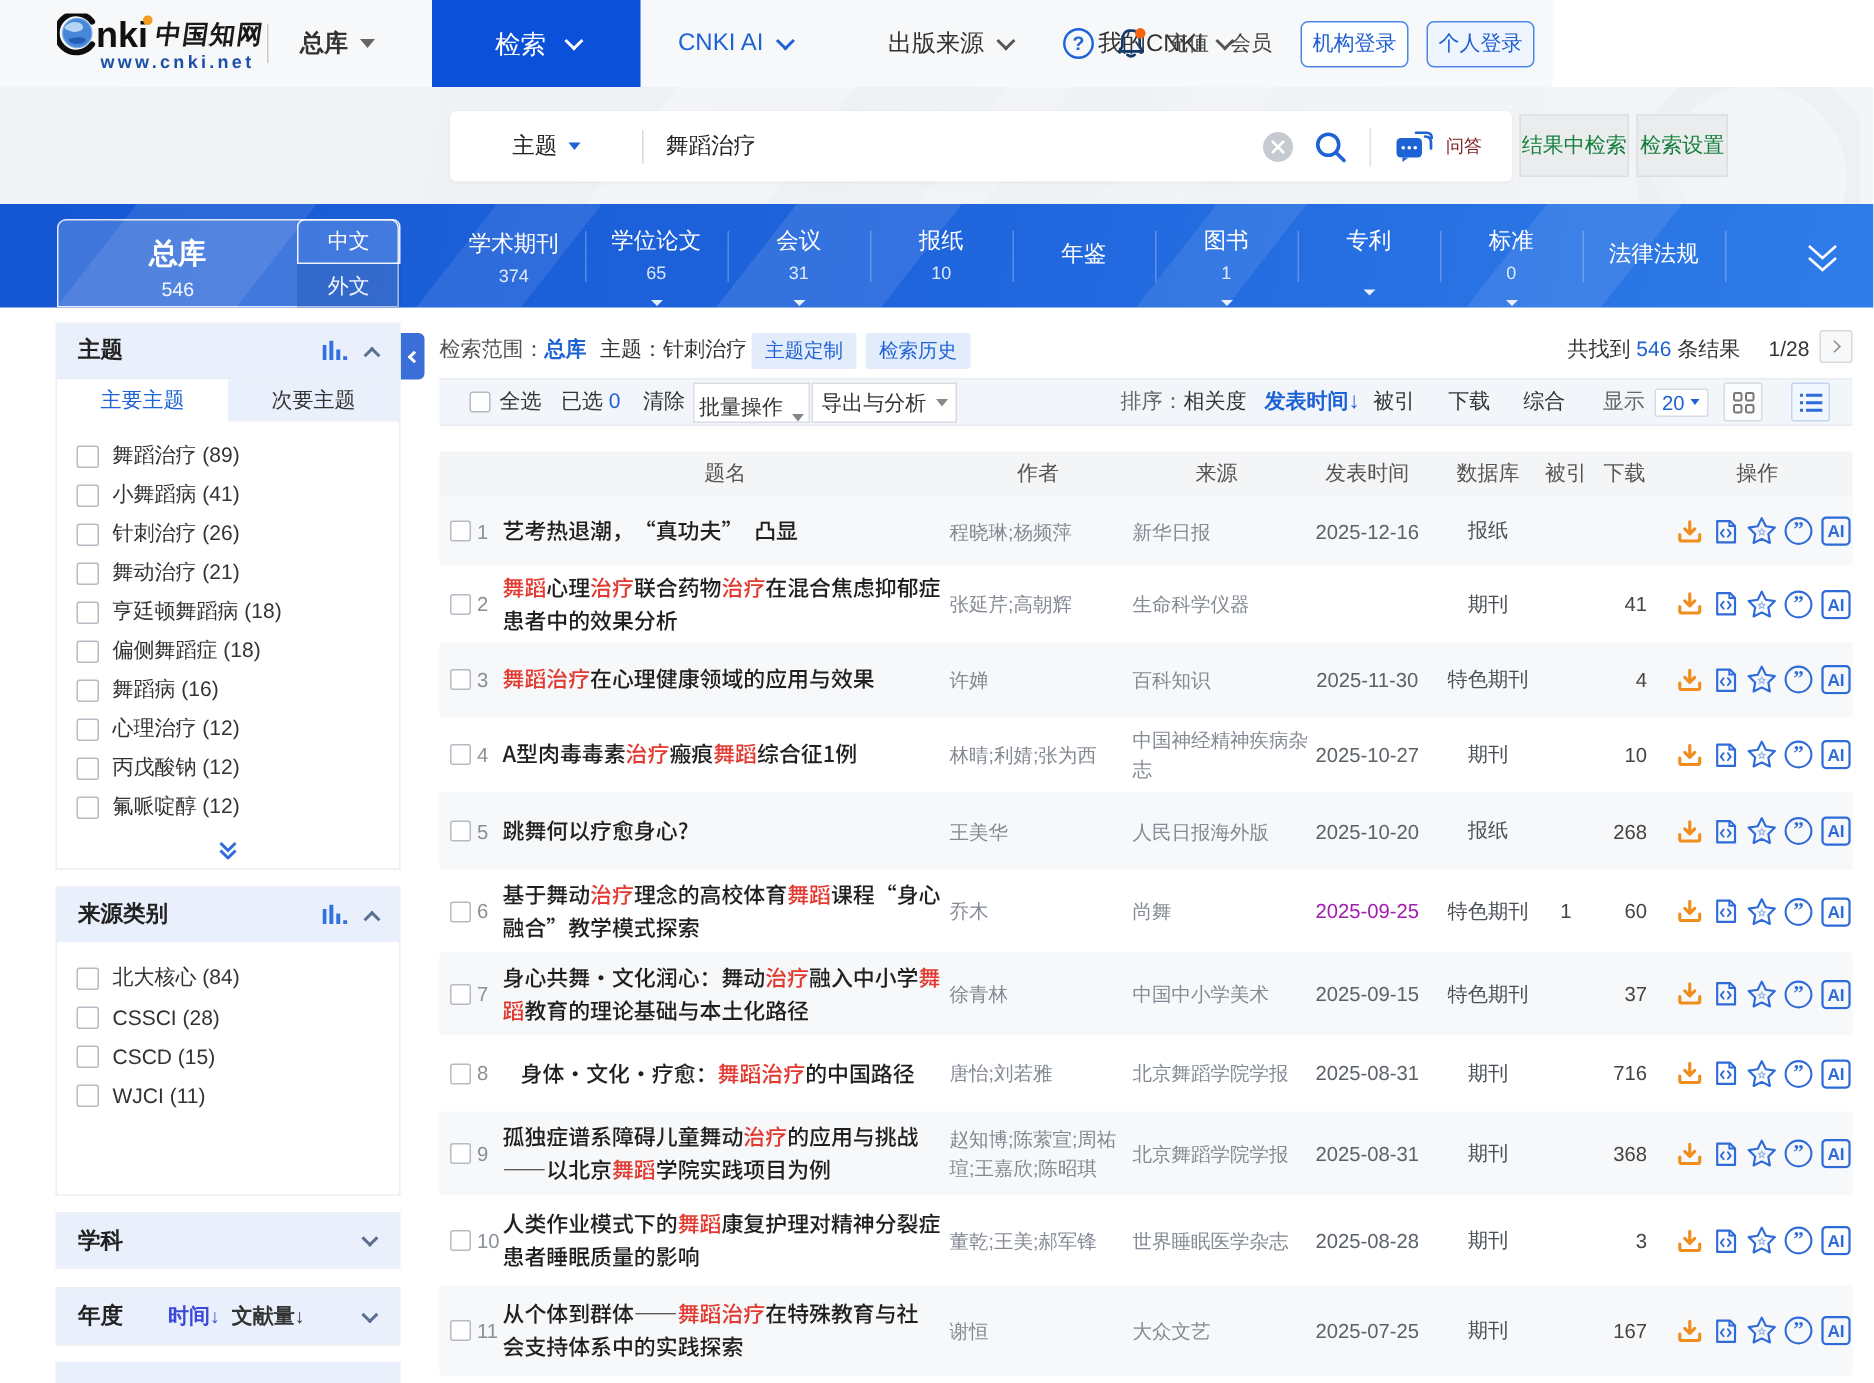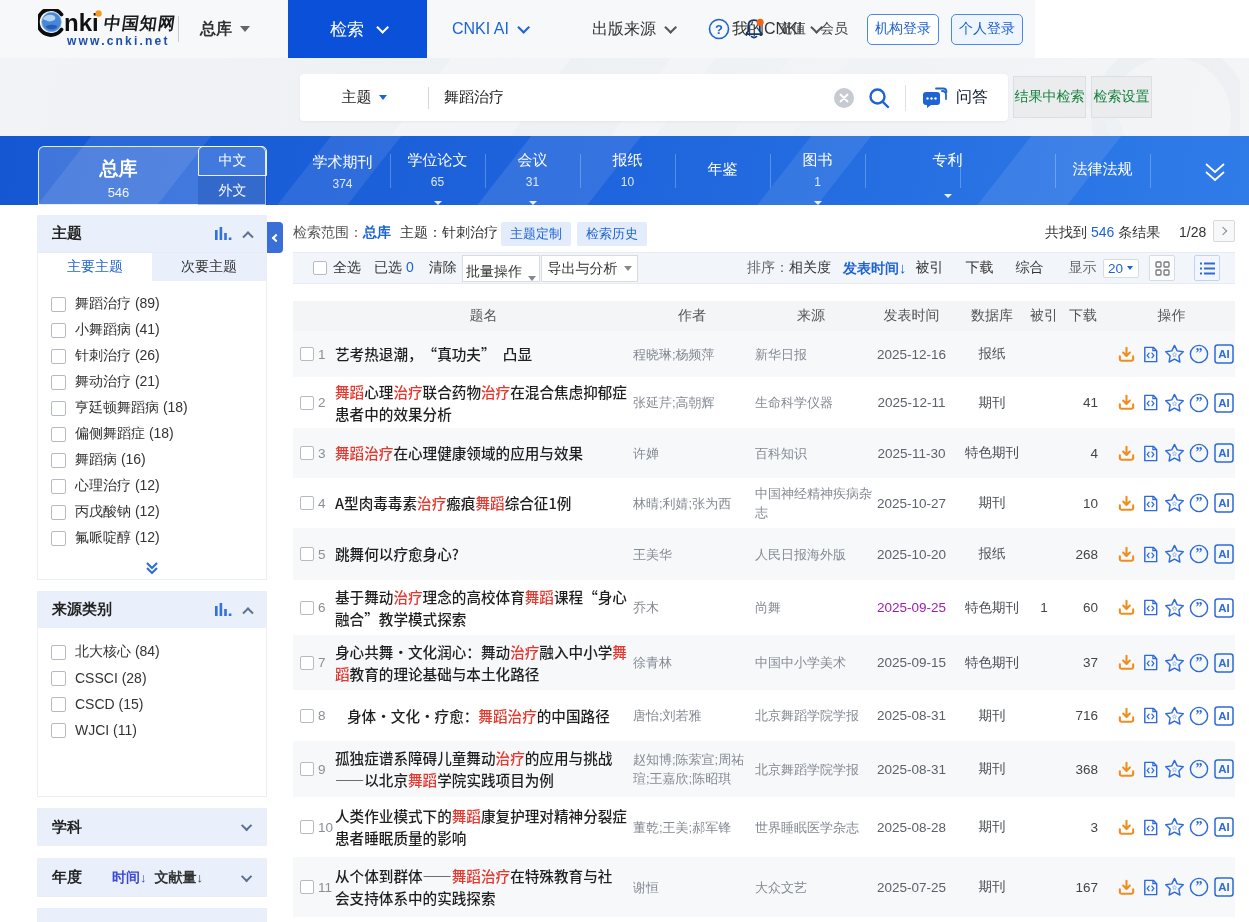--- a/index.html
+++ b/index.html
@@ -108,21 +108,21 @@
     <div style="display:flex;align-items:center;gap:8px;padding:0 20px 0 16px;">
       <svg width="26" height="22" viewBox="0 0 26 22">
         <rect x="1" y="5" width="17" height="13" rx="3" fill="#1e63d5"></rect>
         <path d="M5 18 L5 21 L9 18 Z" fill="#1e63d5"></path>
         <circle cx="5.5" cy="11.5" r="1.2" fill="#fff"></circle>
           <circle cx="9.5" cy="11.5" r="1.2" fill="#fff"></circle>
           <circle cx="13.5" cy="11.5" r="1.2" fill="#fff"></circle>
         <path d="M20 4 Q24 4 24 8 L24 12" fill="none" stroke="#1e63d5" stroke-width="1.8" stroke-linecap="round"></path>
         <path d="M14 1.5 L21 1.5 Q24.5 1.5 24.5 5" fill="none" stroke="#1e63d5" stroke-width="1.8" stroke-linecap="round"></path>
       </svg>
-      <span style="font-size:16px;color:#0f172a;">问答</span>
+      <span style="font-size:12px;color:#7f1d1d;">问答</span>
     </div>
   </div>
   <div class="gbtn" style="left:1013px;width:73px;">结果中检索</div>
   <div class="gbtn" style="left:1091px;width:61px;">检索设置</div>
 </div>
 
 <div class="bluebar">
   <div class="bstreak" style="left:60px;top:-5px;width:120px;height:90px;"></div>
   <div class="bstreak" style="left:300px;top:-5px;width:70px;height:90px;"></div>
   <div class="bstreak" style="left:500px;top:-5px;width:110px;height:90px;background:rgba(255,255,255,0.10);"></div>
@@ -157,23 +157,28 @@
       <div class="cnt">10</div>
     </div>
   <div class="band-tab" style="left:675px;width:95px;">
       <div style="margin-top:24px;">年鉴</div>
     </div>
   <div class="band-tab" style="left:770px;width:95px;">
       <div style="margin-top:15px;">图书</div>
       <div class="cnt">1</div>
       <div style="margin-top:2px;"><span class="caret" style="border-top-color:#fff;border-left-width:4px;border-right-width:4px;border-top-width:4px;opacity:.9;"></span></div>
     </div>
-  <div class="band-tab" style="left:865px;width:95px;margin-left:35px;">
+  <div class="band-tab" style="left:865px;width:95px;">
       <div style="margin-top:15px;">专利</div>
       <div style="margin-top:14px;"><span class="caret" style="border-top-color:#fff;border-left-width:4px;border-right-width:4px;border-top-width:4px;opacity:.9;"></span></div>
+    </div>
+  <div class="band-tab" style="left:960px;width:95px;">
+      <div style="margin-top:15px;">标准</div>
+      <div class="cnt">0</div>
+      <div style="margin-top:2px;"><span class="caret" style="border-top-color:#fff;border-left-width:4px;border-right-width:4px;border-top-width:4px;opacity:.9;"></span></div>
     </div>
   <div class="band-tab" style="left:1055px;width:95px;">
       <div style="margin-top:24px;">法律法规</div>
     </div>
 
   <div style="position:absolute;left:390px;top:18px;height:34px;border-left:1px solid rgba(255,255,255,0.25);"></div>
   <div style="position:absolute;left:485px;top:18px;height:34px;border-left:1px solid rgba(255,255,255,0.25);"></div>
   <div style="position:absolute;left:580px;top:18px;height:34px;border-left:1px solid rgba(255,255,255,0.25);"></div>
   <div style="position:absolute;left:675px;top:18px;height:34px;border-left:1px solid rgba(255,255,255,0.25);"></div>
   <div style="position:absolute;left:770px;top:18px;height:34px;border-left:1px solid rgba(255,255,255,0.25);"></div>
@@ -385,21 +390,20 @@
         </div>
         <div style="position:absolute;left:42px;top:0;width:297px;height:100%;display:flex;align-items:center;">
           <span class="title"><em>舞蹈</em>心理<em>治疗</em>联合药物<em>治疗</em>在混合焦虑抑郁症<br>患者中的效果分析</span>
         </div>
         <div style="position:absolute;left:340px;top:0;width:118px;height:100%;display:flex;align-items:center;">
           <span class="meta">张延芹;高朝辉</span>
         </div>
         <div style="position:absolute;left:462px;top:0;width:112px;height:100%;display:flex;align-items:center;">
           <span class="meta">生命科学仪器</span>
         </div>
-        <div style="position:absolute;left:572px;top:0;width:93px;height:100%;display:flex;align-items:center;justify-content:center;font-size:13.5px;color:#5c6269;">2025-12-11</div>
         <div style="position:absolute;left:665px;top:0;width:68px;height:100%;display:flex;align-items:center;justify-content:center;font-size:13.5px;color:#4a4f55;">期刊</div>
         <div style="position:absolute;left:733px;top:0;width:36px;height:100%;display:flex;align-items:center;justify-content:center;font-size:13.5px;color:#444;"></div>
         <div style="position:absolute;left:769px;top:0;width:36px;height:100%;display:flex;align-items:center;justify-content:flex-end;font-size:13.5px;color:#444;">41</div>
         <div style="position:absolute;left:824px;top:0;height:100%;display:flex;align-items:center;">
           <svg width="19" height="19" viewBox="0 0 20 20">
             <path d="M10 3 L10 11 M6.5 8 L10 11.5 L13.5 8" fill="none" stroke="#f08e1d" stroke-width="2.2" stroke-linecap="round" stroke-linejoin="round"></path>
             <path d="M3 12 L3 15 Q3 16.5 4.5 16.5 L15.5 16.5 Q17 16.5 17 15 L17 12" fill="none" stroke="#f08e1d" stroke-width="2.2" stroke-linecap="round"></path>
           </svg>
           <svg width="19" height="19" viewBox="0 0 20 20" style="margin-left:5px;">
             <path d="M4 2.5 L13 2.5 L16.5 6 L16.5 17.5 L4 17.5 Z" fill="none" stroke="#2e6ad8" stroke-width="1.5" stroke-linejoin="round"></path>

